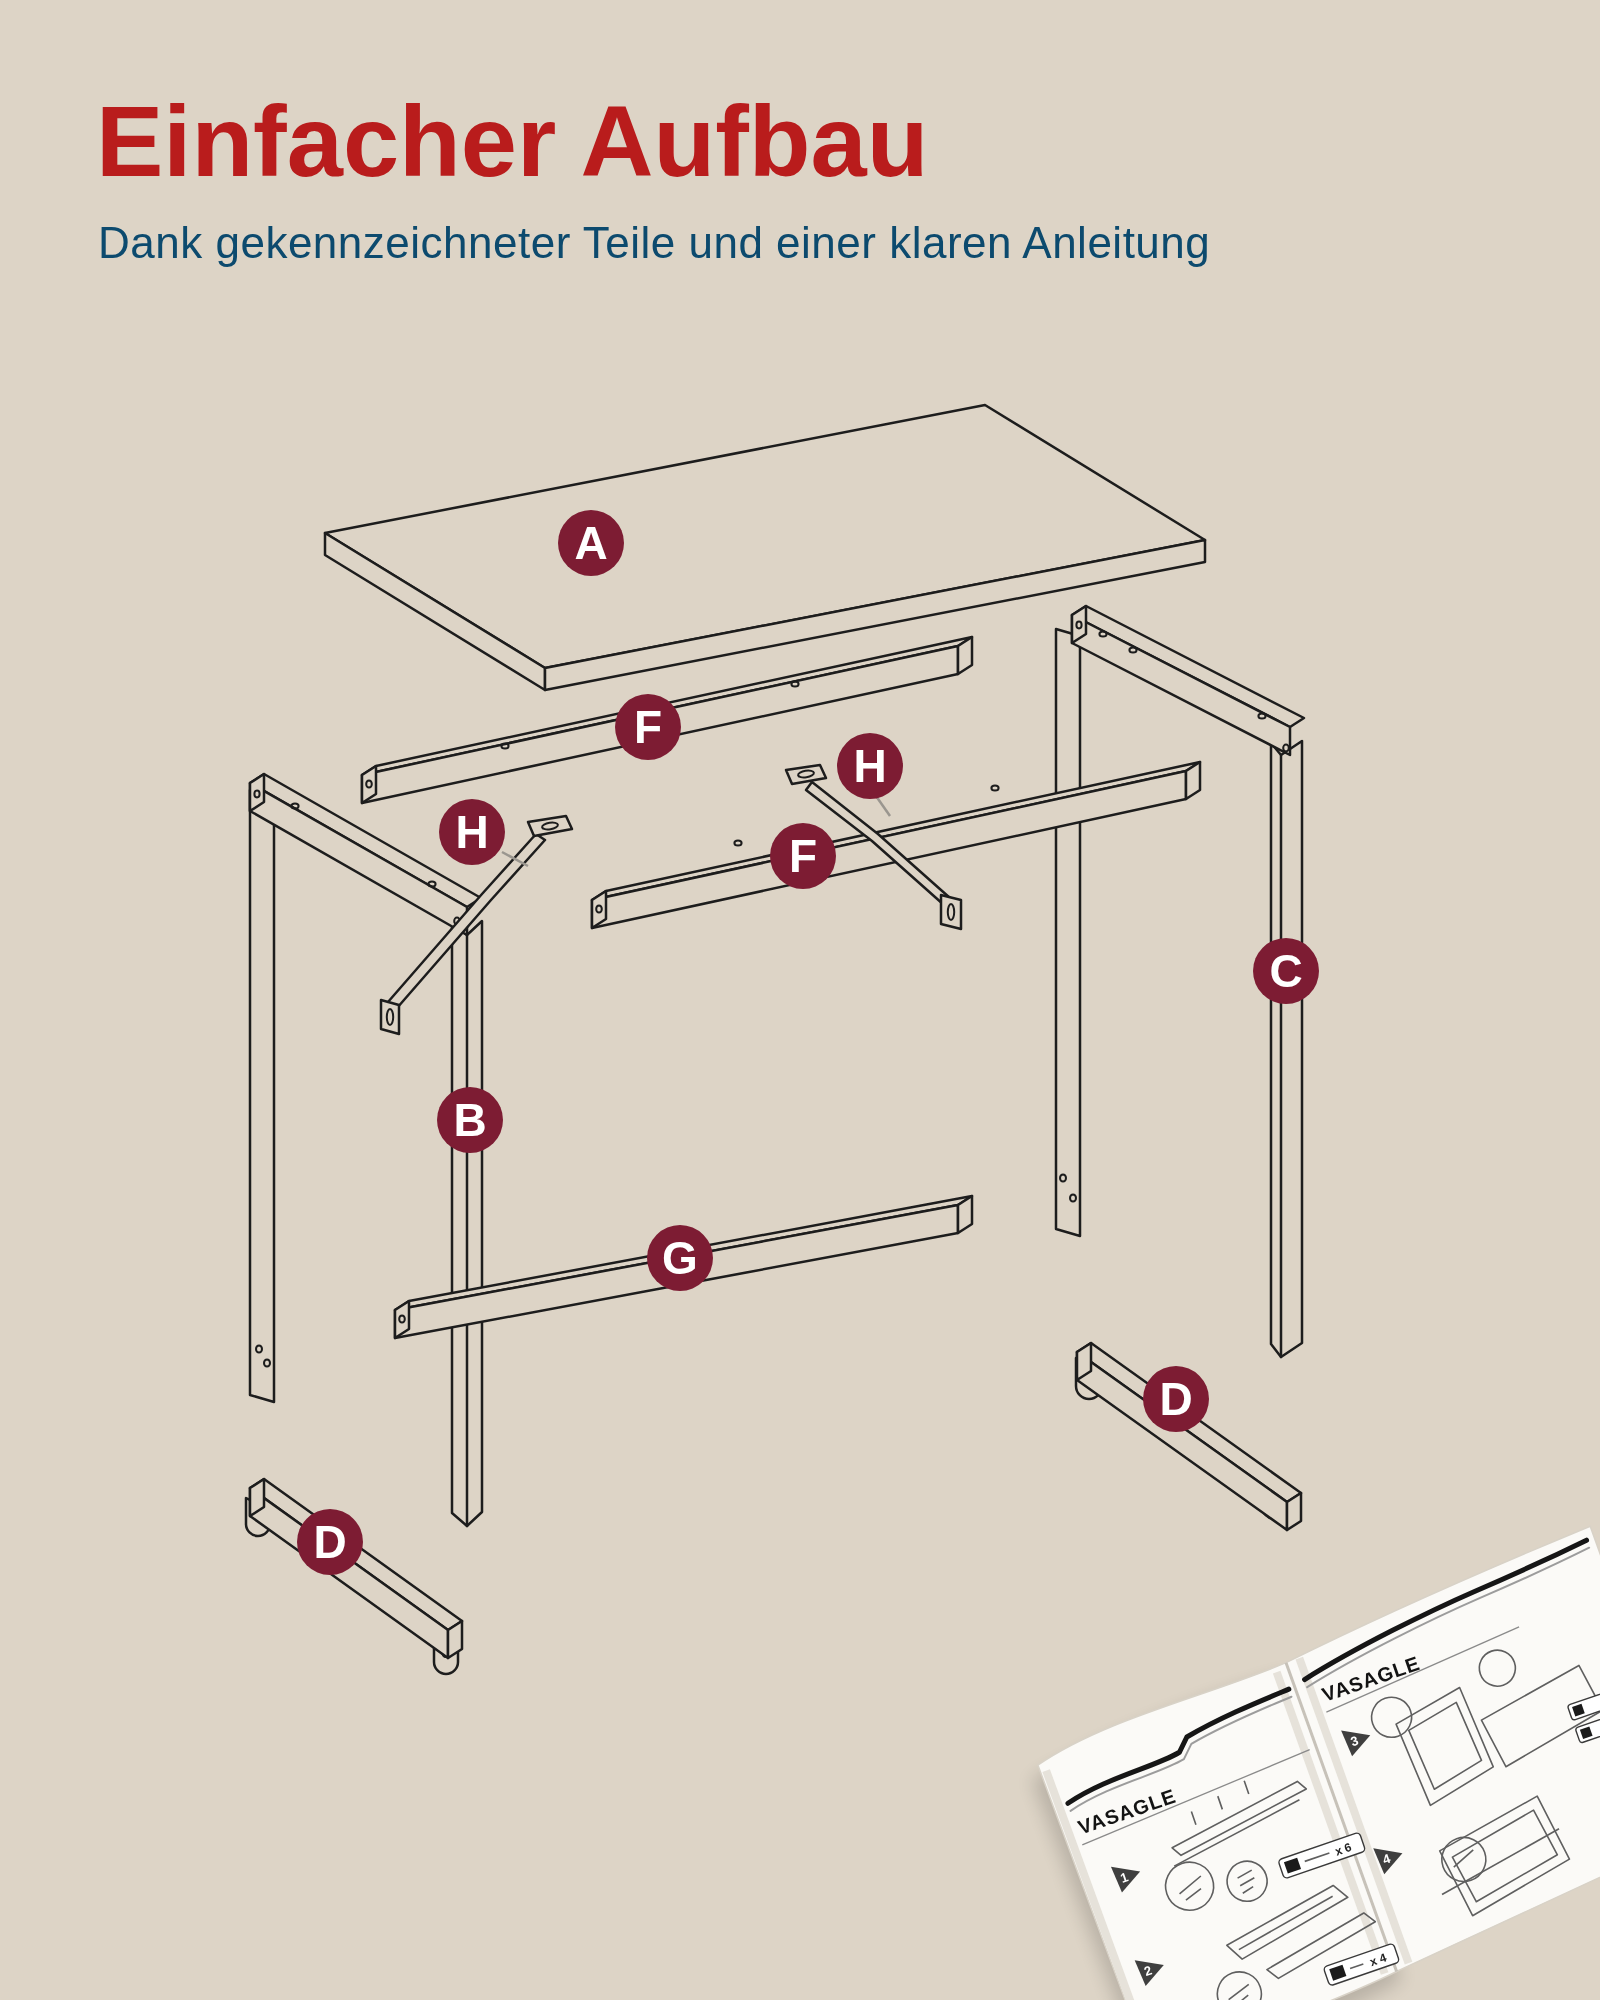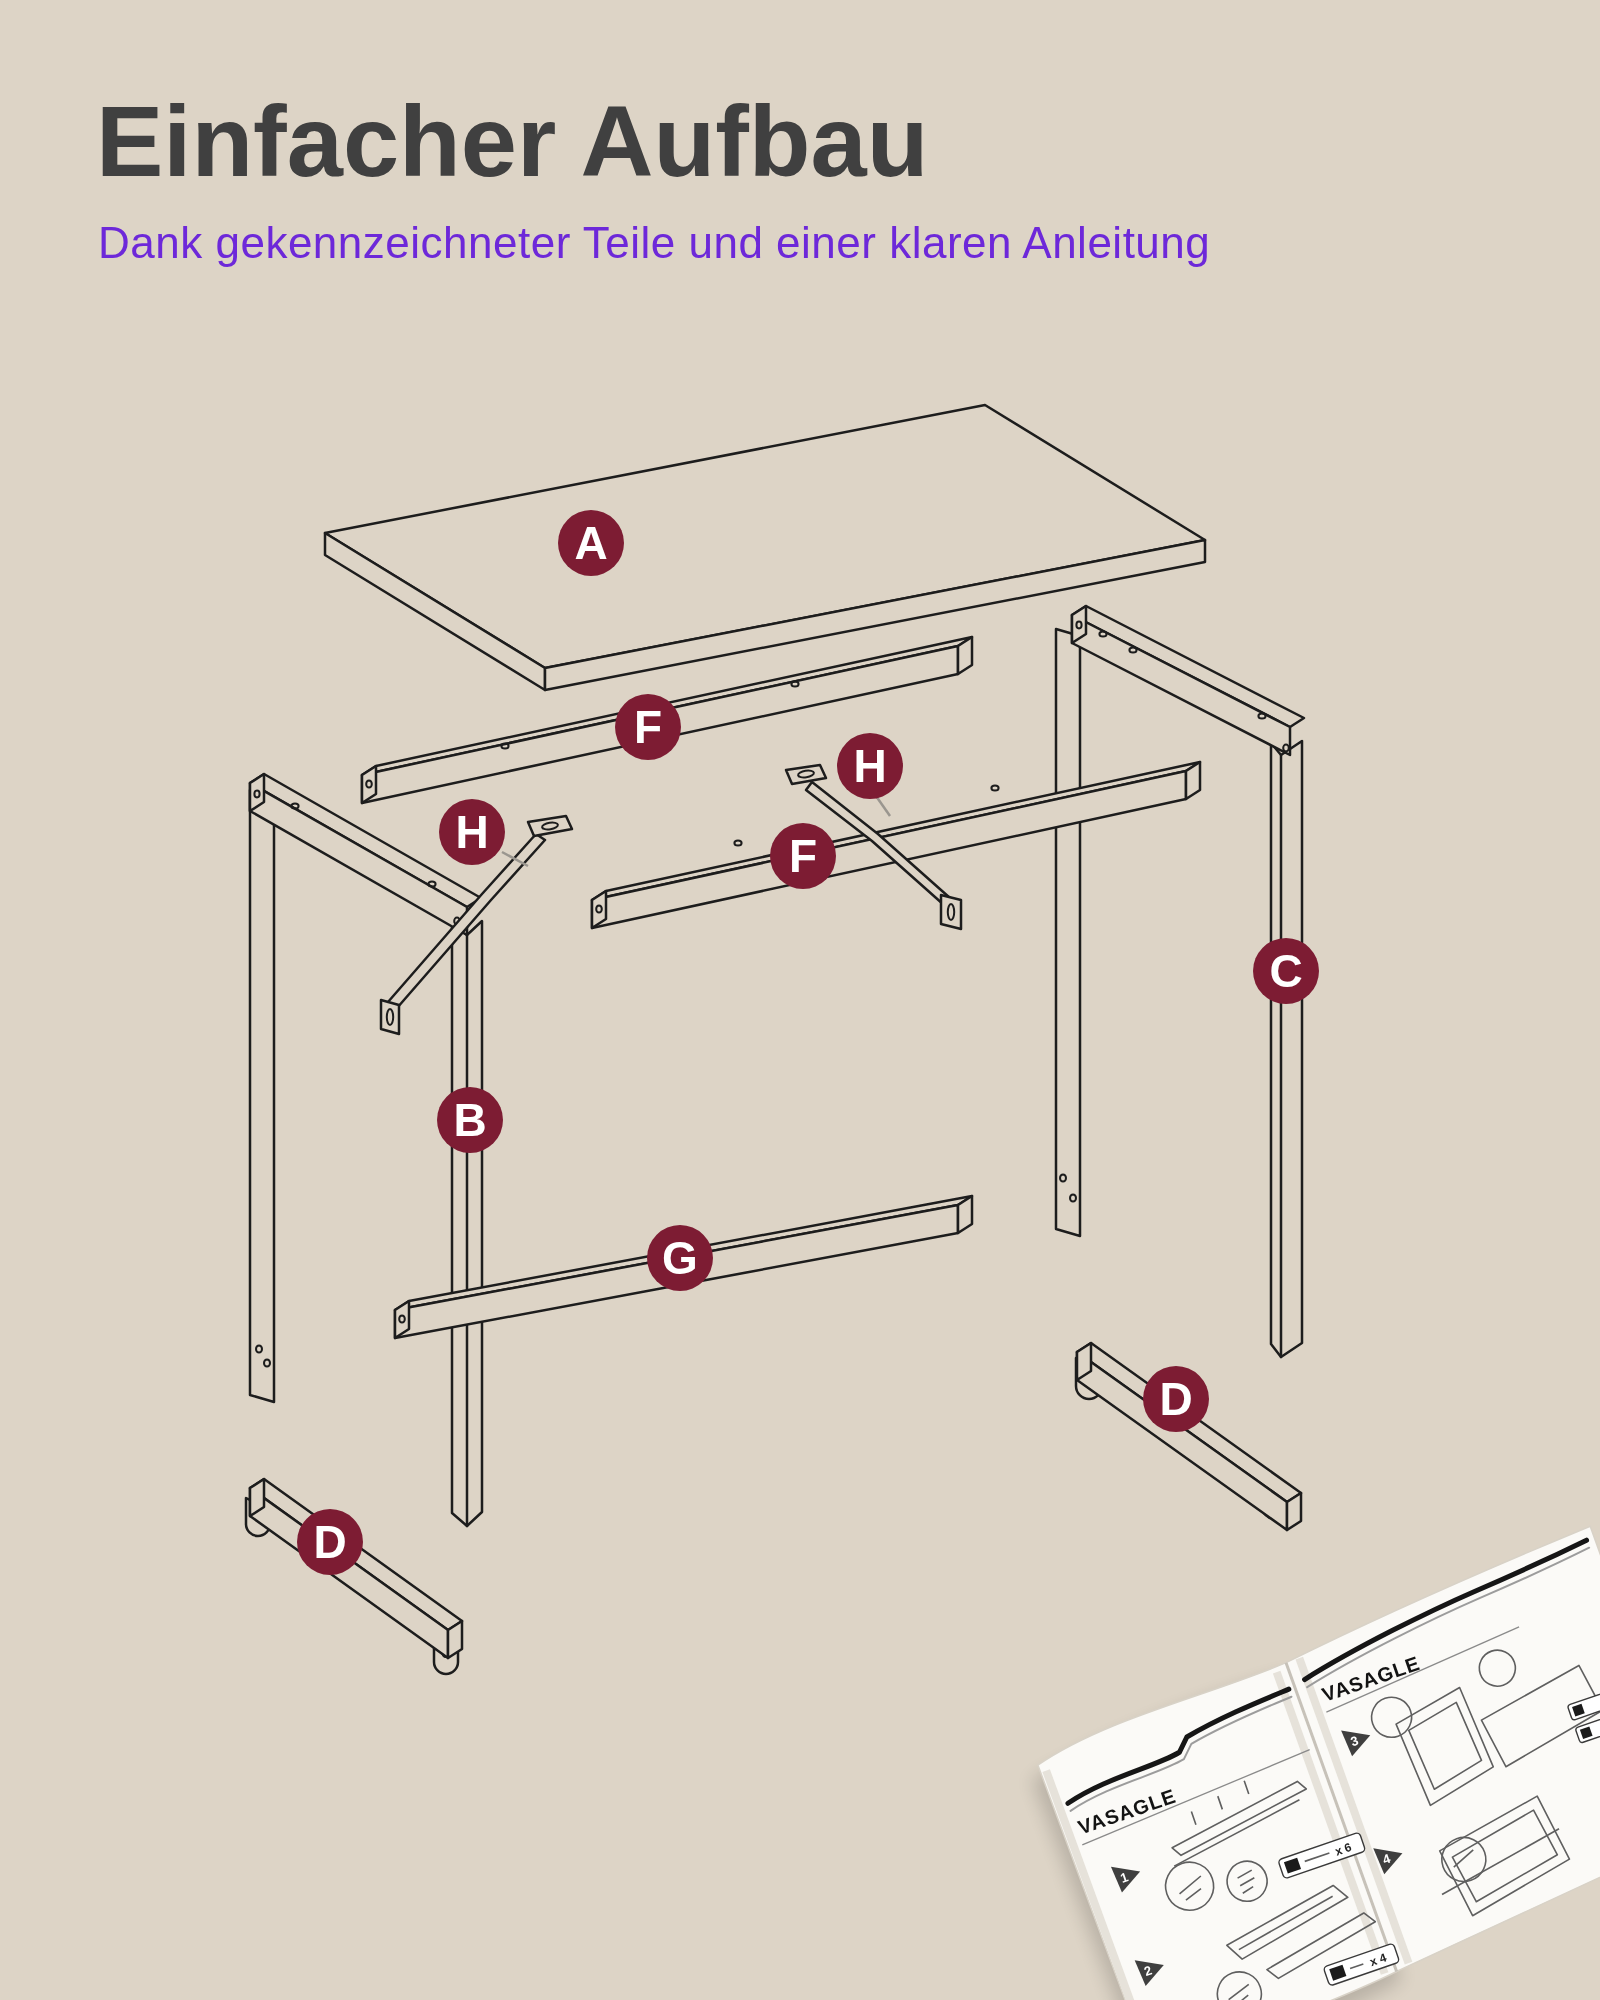--- a/index.html
+++ b/index.html
@@ -7,27 +7,27 @@
     width:1600px;height:2000px;
     font-family:"Liberation Sans", sans-serif;
     background:#ddd4c6;
     position:relative;
     overflow:hidden;
   }
   .canvas{position:absolute;inset:0;width:1600px;height:2000px;}
   .title{
     position:absolute;left:96px;top:84px;margin:0;
     font-size:101px;font-weight:600;letter-spacing:0px;
-    color:#404040;
+    color:#b91c1c;
     font-family:"Liberation Sans", sans-serif;
   }
   .subtitle{
     position:absolute;left:98px;top:218px;margin:0;
     font-size:44px;font-weight:400;letter-spacing:0.5px;
-    color:#6d28d9;
+    color:#0c4a6e;
     font-family:"Liberation Sans", sans-serif;
   }
   svg{position:absolute;left:0;top:0;}
   .part{fill:#ddd4c6;stroke:#1d1d1d;stroke-width:2.5;stroke-linejoin:round;stroke-linecap:round;}
   .ln{fill:none;stroke:#1d1d1d;stroke-width:2.5;stroke-linejoin:round;stroke-linecap:round;}
   .hole{fill:none;stroke:#1d1d1d;stroke-width:2;}
   .leader{fill:none;stroke:#9a968f;stroke-width:2.5;}
   .badge-letter{
     font-family:"Liberation Sans", sans-serif;
     font-size:46px;font-weight:bold;fill:#ffffff;

